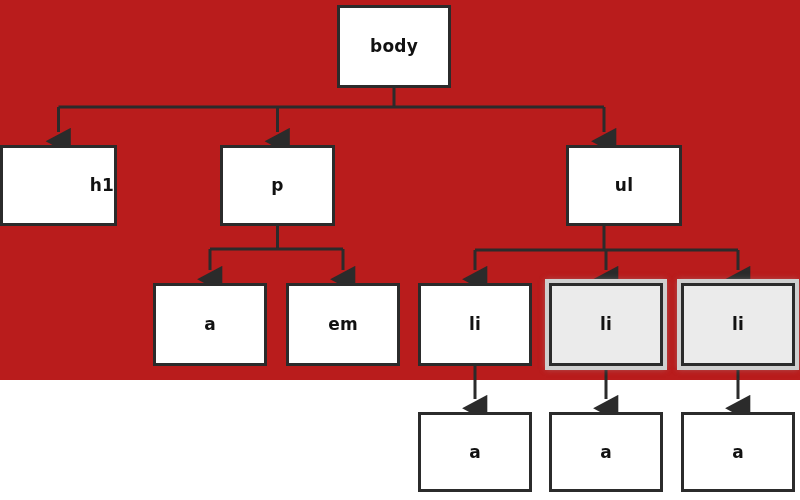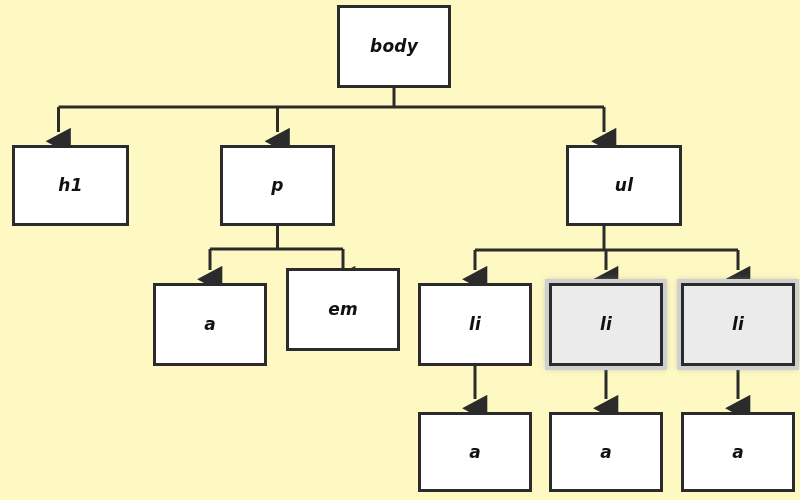--- a/index.html
+++ b/index.html
@@ -9,23 +9,22 @@
   }
   body {
     width: 800px;
     height: 500px;
     font-family: "DejaVu Sans", sans-serif;
     overflow: hidden;
   }
   #diagram-root {
     position: relative;
     width: 800px;
-    height: 500px;
-    background: #fef9c3;
-    font-style: italic;
+    height: 380px;
+    background: #b91c1c;
   }
   #connector-layer {
     position: absolute;
     left: 0;
     top: 0;
     width: 800px;
     height: 500px;
   }
   .node {
     position: absolute;
@@ -85,33 +84,33 @@
         <line x1="475" y1="366" x2="475" y2="399" marker-end="url(#arrowhead)"></line>
         <line x1="606" y1="366" x2="606" y2="399" marker-end="url(#arrowhead)"></line>
         <line x1="738" y1="366" x2="738" y2="399" marker-end="url(#arrowhead)"></line>
       </g>
   </svg>
 
   <div id="nodes-layer">
       <div class="node" style="left: 337px; top: 5px; width: 114px; height: 83px;">
         <span class="node-label">body</span>
       </div>
-      <div class="node" style="left: 12px; top: 145px; width: 117px; height: 81px;">
+      <div class="node" style="left: 0px; top: 145px; width: 117px; height: 81px; justify-content: flex-end;">
         <span class="node-label">h1</span>
       </div>
       <div class="node" style="left: 220px; top: 145px; width: 115px; height: 81px;">
         <span class="node-label">p</span>
       </div>
       <div class="node" style="left: 566px; top: 145px; width: 116px; height: 81px;">
         <span class="node-label">ul</span>
       </div>
       <div class="node" style="left: 153px; top: 283px; width: 114px; height: 83px;">
         <span class="node-label">a</span>
       </div>
-      <div class="node" style="left: 286px; top: 268px; width: 114px; height: 83px;">
+      <div class="node" style="left: 286px; top: 283px; width: 114px; height: 83px;">
         <span class="node-label">em</span>
       </div>
       <div class="node" style="left: 418px; top: 283px; width: 114px; height: 83px;">
         <span class="node-label">li</span>
       </div>
       <div class="node highlight" style="left: 549px; top: 283px; width: 114px; height: 83px;">
         <span class="node-label">li</span>
       </div>
       <div class="node highlight" style="left: 681px; top: 283px; width: 114px; height: 83px;">
         <span class="node-label">li</span>

